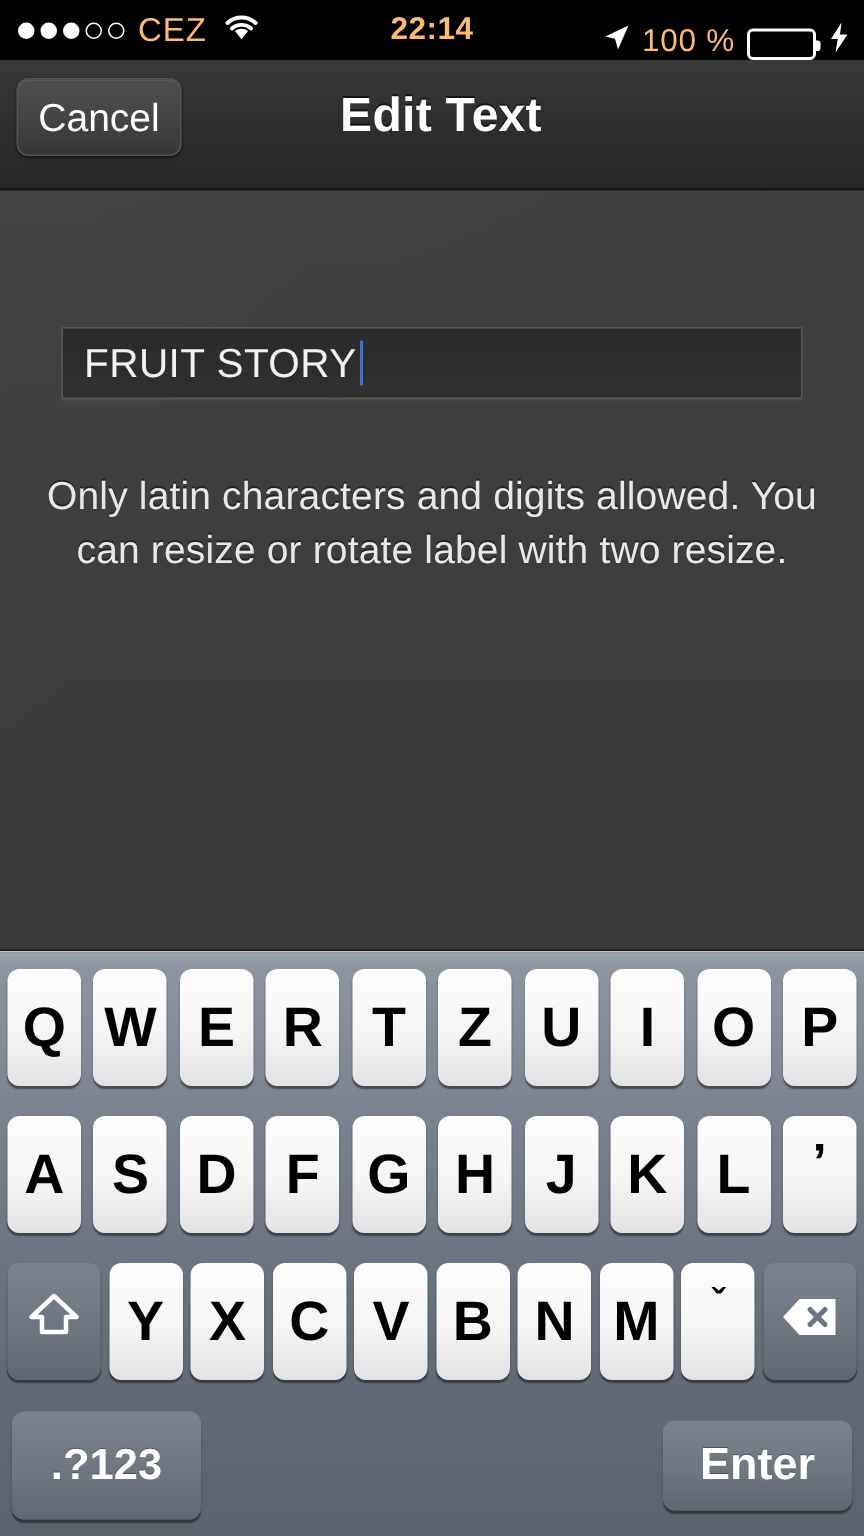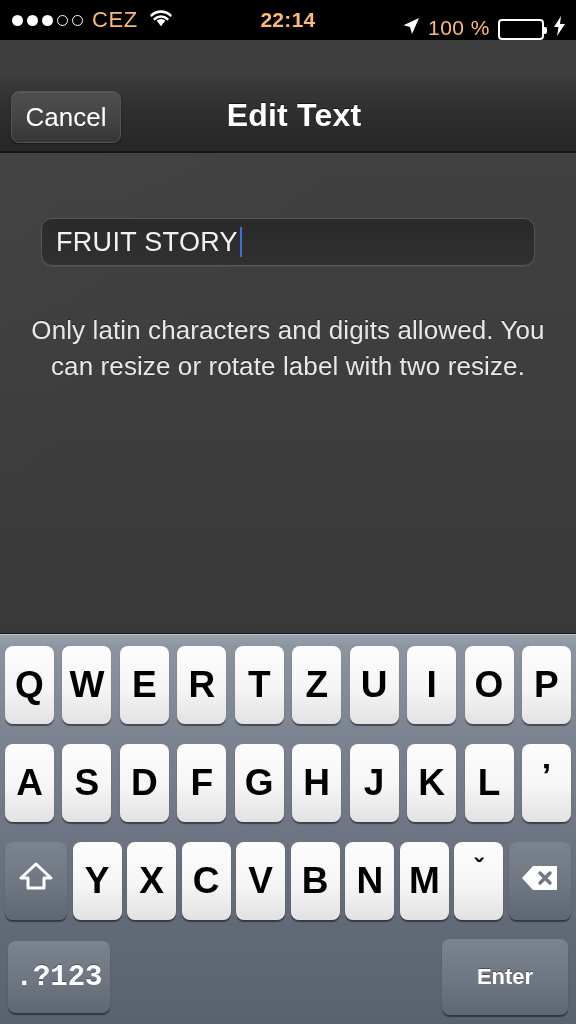--- a/index.html
+++ b/index.html
@@ -108,26 +108,25 @@
     background: #4cd964;
     border-radius: 1px;
   }
   .bolt { margin-left: 9px; display:block; }
 
   
   #nav-bar {
     position: absolute;
     top: 40px; left: 0;
     width: 576px;
-    height: 74px;
+    height: 87px;
     background: linear-gradient(to bottom, #3a3a3a 0%, #2e2e2e 50%, #272727 100%);
     border-bottom: 2px solid #161616;
     box-sizing: border-box;
     z-index: 20;
-    margin-top: 39px;
   }
   #nav-title {
     position: absolute;
     left: 12px; right: 0; top: 0;
     line-height: 72px;
     text-align: center;
     color: #fff;
     font-size: 32px;
     font-weight: bold;
     letter-spacing: 0.2px;
@@ -173,21 +172,21 @@
     background:
       linear-gradient(135deg, rgba(255,255,255,0.018) 0%, rgba(255,255,255,0) 40%),
       linear-gradient(to bottom, #414141 0%, #3d3d3d 60%, #393939 100%);
     border-bottom: 1px solid #1d1d1d;
     box-sizing: border-box;
   }
   #text-field {
     position: absolute;
     left: 41px; top: 102px;
     width: 494px; height: 48px;
-    border-radius: 11px;
+    border-radius: 0;
     background: linear-gradient(to bottom, #2a2a2a 0%, #303030 100%);
     border: 1px solid #575757;
     box-sizing: border-box;
     box-shadow: 0 1px 0 rgba(255,255,255,0.07);
     display: flex;
     align-items: center;
     cursor: text;
   }
   #text-field-value {
     color: #f2f2f2;
@@ -253,36 +252,35 @@
     user-select: none;
   }
   .key.dark {
     background: linear-gradient(to bottom, #7b838f 0%, #6e7682 55%, #5f6773 100%);
     color: #fff;
   }
   .key.accent-key { font-size: 26px; padding-bottom: 26px; }
   .key.shift-key { width: 62px; }
   .key.back-key { width: 62px; }
   .key.num-key {
-    width: 102px; height: 72px;
+    width: 126px; height: 72px;
     font-size: 29px;
     color: #fff;
     text-shadow: 0 -1px 0 rgba(0,0,0,0.35);
-    font-family: Liberation Mono, monospace;
   }
   .key.space-key {
     width: 282px; height: 72px;
     background: linear-gradient(to bottom, #d9dce1 0%, #cfd3d9 55%, #bcc1c9 100%);
     color: #4d5562;
     font-size: 29px;
     text-shadow: 0 1px 0 rgba(255,255,255,0.55);
   }
   .key.enter-key {
-    width: 126px; height: 76px;
-    font-size: 22px;
+    width: 126px; height: 60px;
+    font-size: 30px;
     color: #fff;
     text-shadow: 0 -1px 0 rgba(0,0,0,0.35);
   }
   .key.apos-key { font-size: 34px; padding-bottom: 16px; }
 </style>
 </head>
 <body>
 
 <div id="screen">
 

